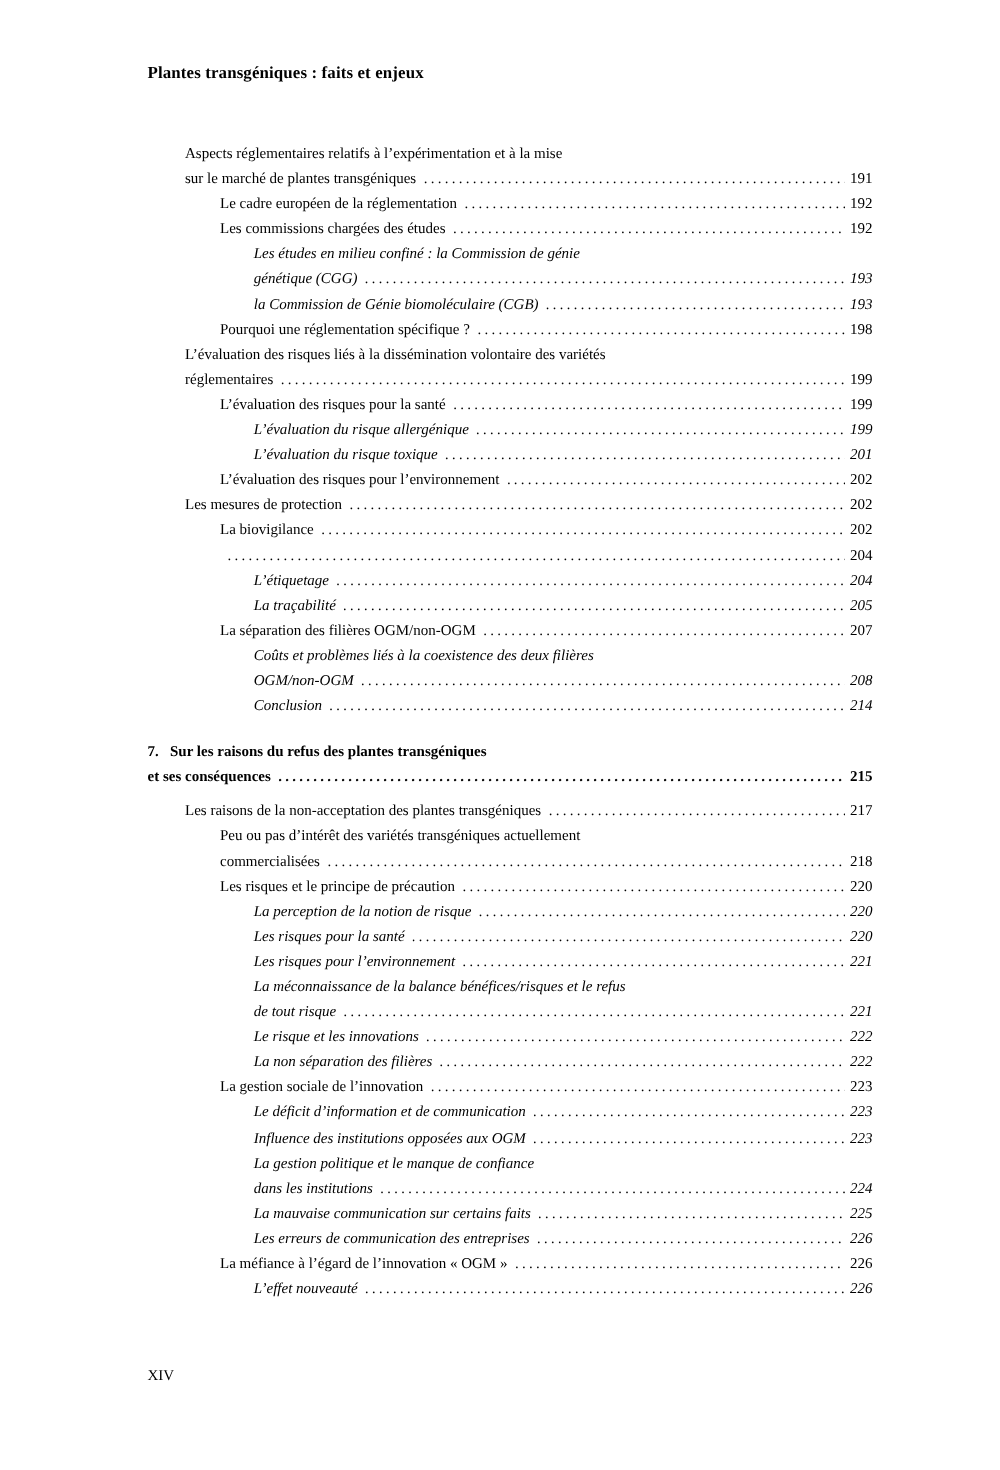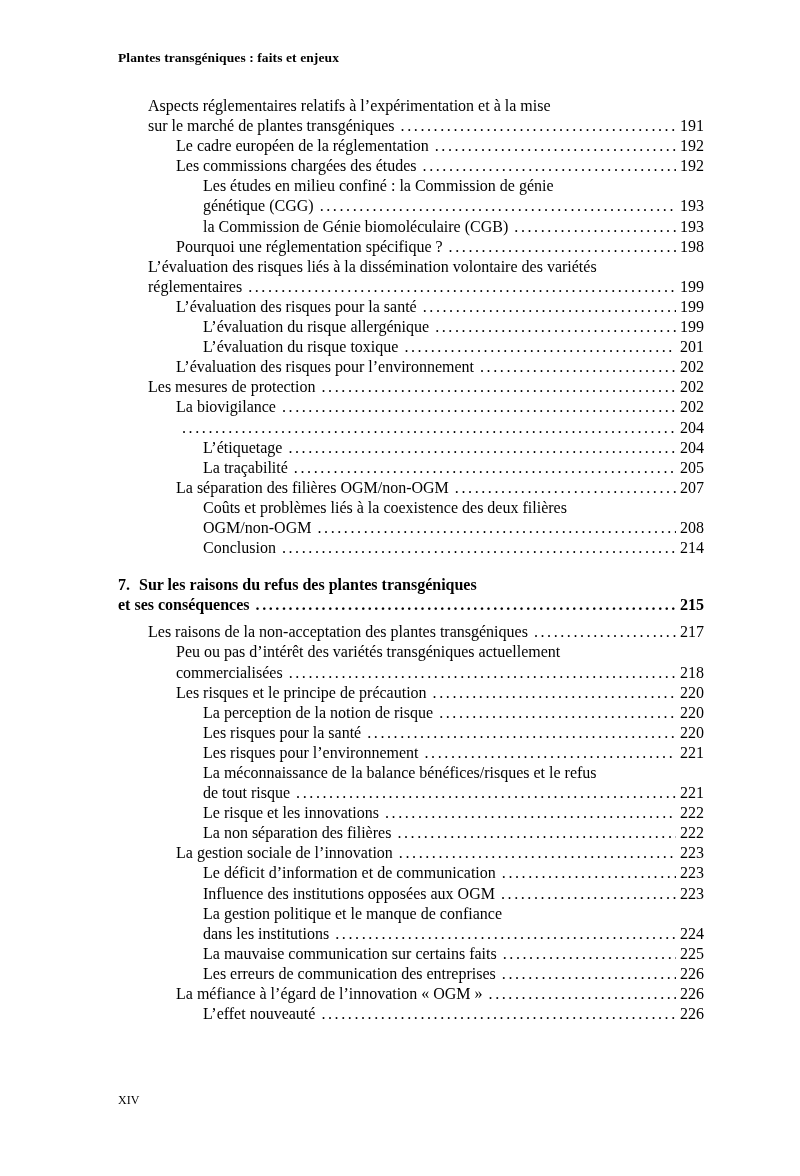--- a/index.html
+++ b/index.html
@@ -17,29 +17,29 @@
   }
   .running-header {
     position: absolute;
     left: 118px; top: 50px;
     font-weight: bold;
     font-size: 13.5px;
     letter-spacing: 0.1px;
   }
   .toc {
     position: absolute;
-    left: 118px; top: 96px;
+    left: 118px; top: 112px;
     width: 592px;
-    font-size: 16px;
+    font-size: 12px;
     line-height: 20.1px;
   }
   .toc-entry.level-0 { margin-left: 0; }
   .toc-entry.level-1 { margin-left: 30px; }
   .toc-entry.level-2 { margin-left: 58px; }
-  .toc-entry.level-3 { margin-left: 85px; }
+  .toc-entry.level-3 { margin-left: 85px; font-style: italic; }
   .toc-entry.chapter {
     font-weight: bold;
     margin-top: 17px;
     margin-bottom: 7px;
   }
   .toc-line {
     display: flex;
     align-items: baseline;
   }
   .toc-text { white-space: nowrap; flex: 0 0 auto; }

